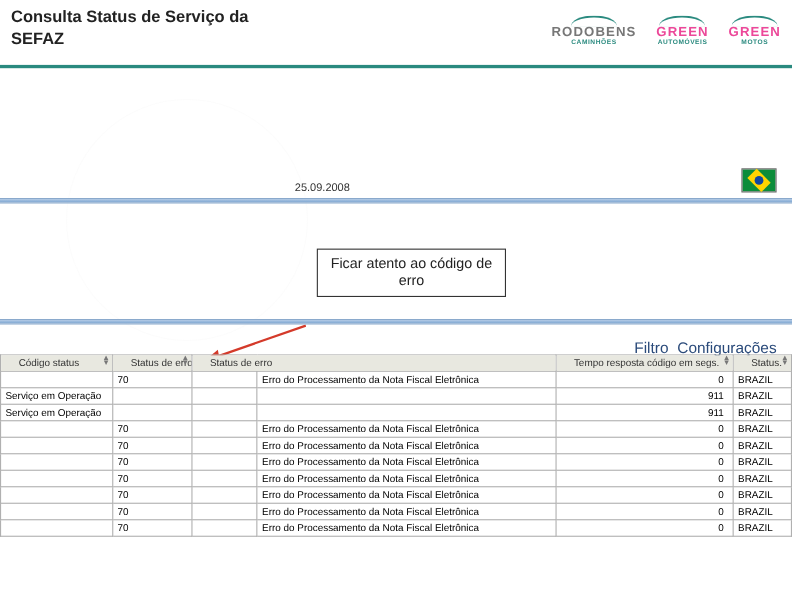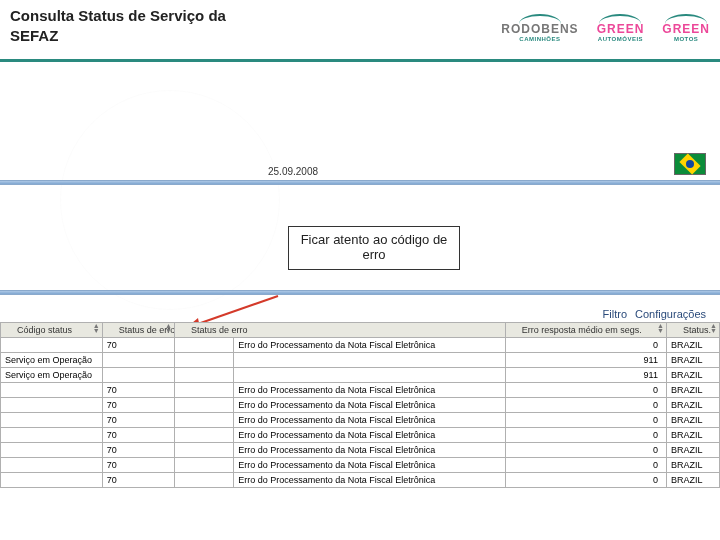--- a/index.html
+++ b/index.html
@@ -21,21 +21,21 @@
 
   .blue-bar { position: absolute; left: 0; right: 0; height: 5px; background: linear-gradient(#adc8e6, #7fa6d0); border-top: 1px solid #8aa9cc; border-bottom: 1px solid #8aa9cc; }
   .bar1 { top: 180px; }
   .bar2 { top: 290px; }
 
   .callout { position: absolute; top: 226px; left: 288px; width: 172px; border: 1px solid #333; background: #fff; padding: 6px 10px; text-align: center; font-size: 13px; line-height: 1.15; color: #222; }
   .arrow { position: absolute; top: 292px; left: 182px; width: 100px; height: 40px; pointer-events: none; }
   .arrow line { stroke: #d43a2a; stroke-width: 2; }
   .arrow polygon { fill: #d43a2a; }
 
-  .toolbar-right { position: absolute; top: 308px; right: 14px; font-size: 11px; color: #2a4a7a; display: flex; gap: 8px; }
+  .toolbar-right { position: absolute; top: 308px; right: 14px; font-size: 14px; color: #2a4a7a; display: flex; gap: 8px; }
   .toolbar-right span { cursor: pointer; }
 
   .table-wrap { position: absolute; top: 322px; left: 0; right: 0; bottom: 0; overflow: hidden; }
   table { width: 100%; border-collapse: collapse; table-layout: fixed; }
   th, td { border: 1px solid #b0b0b0; padding: 2px 4px; font-size: 9px; text-align: left; white-space: nowrap; overflow: hidden; background: #fff; }
   th { background: #e8e8e0; font-weight: normal; color: #333; position: relative; padding-left: 16px; }
   th .sort { position: absolute; right: 2px; top: 1px; font-size: 7px; color: #777; line-height: 0.7; }
   col.c-status { width: 96px; }
   col.c-err { width: 68px; }
   col.c-errspc { width: 56px; }
@@ -98,21 +98,21 @@
         <col class="c-errspc">
         <col class="c-errdesc">
         <col class="c-tempo">
         <col class="c-fuso">
     </colgroup>
     <thead>
       <tr>
         <th><span>Código status</span><span class="sort">▲<br>▼</span></th>
         <th><span>Status de erro</span><span class="sort">▲<br>▼</span></th>
         <th colspan="2"><span>Status de erro</span></th>
-        <th><span>Erro resposta médio em segs.</span><span class="sort">▲<br>▼</span></th>
+        <th><span>Tempo resposta código em segs.</span><span class="sort">▲<br>▼</span></th>
         <th><span>Status.</span><span class="sort">▲<br>▼</span></th>
       </tr>
     </thead>
     <tbody id="tbody">
         <tr>
           <td></td>
           <td>70</td>
           <td></td>
           <td>Erro do Processamento da Nota Fiscal Eletrônica</td>
           <td class="num">0</td>

